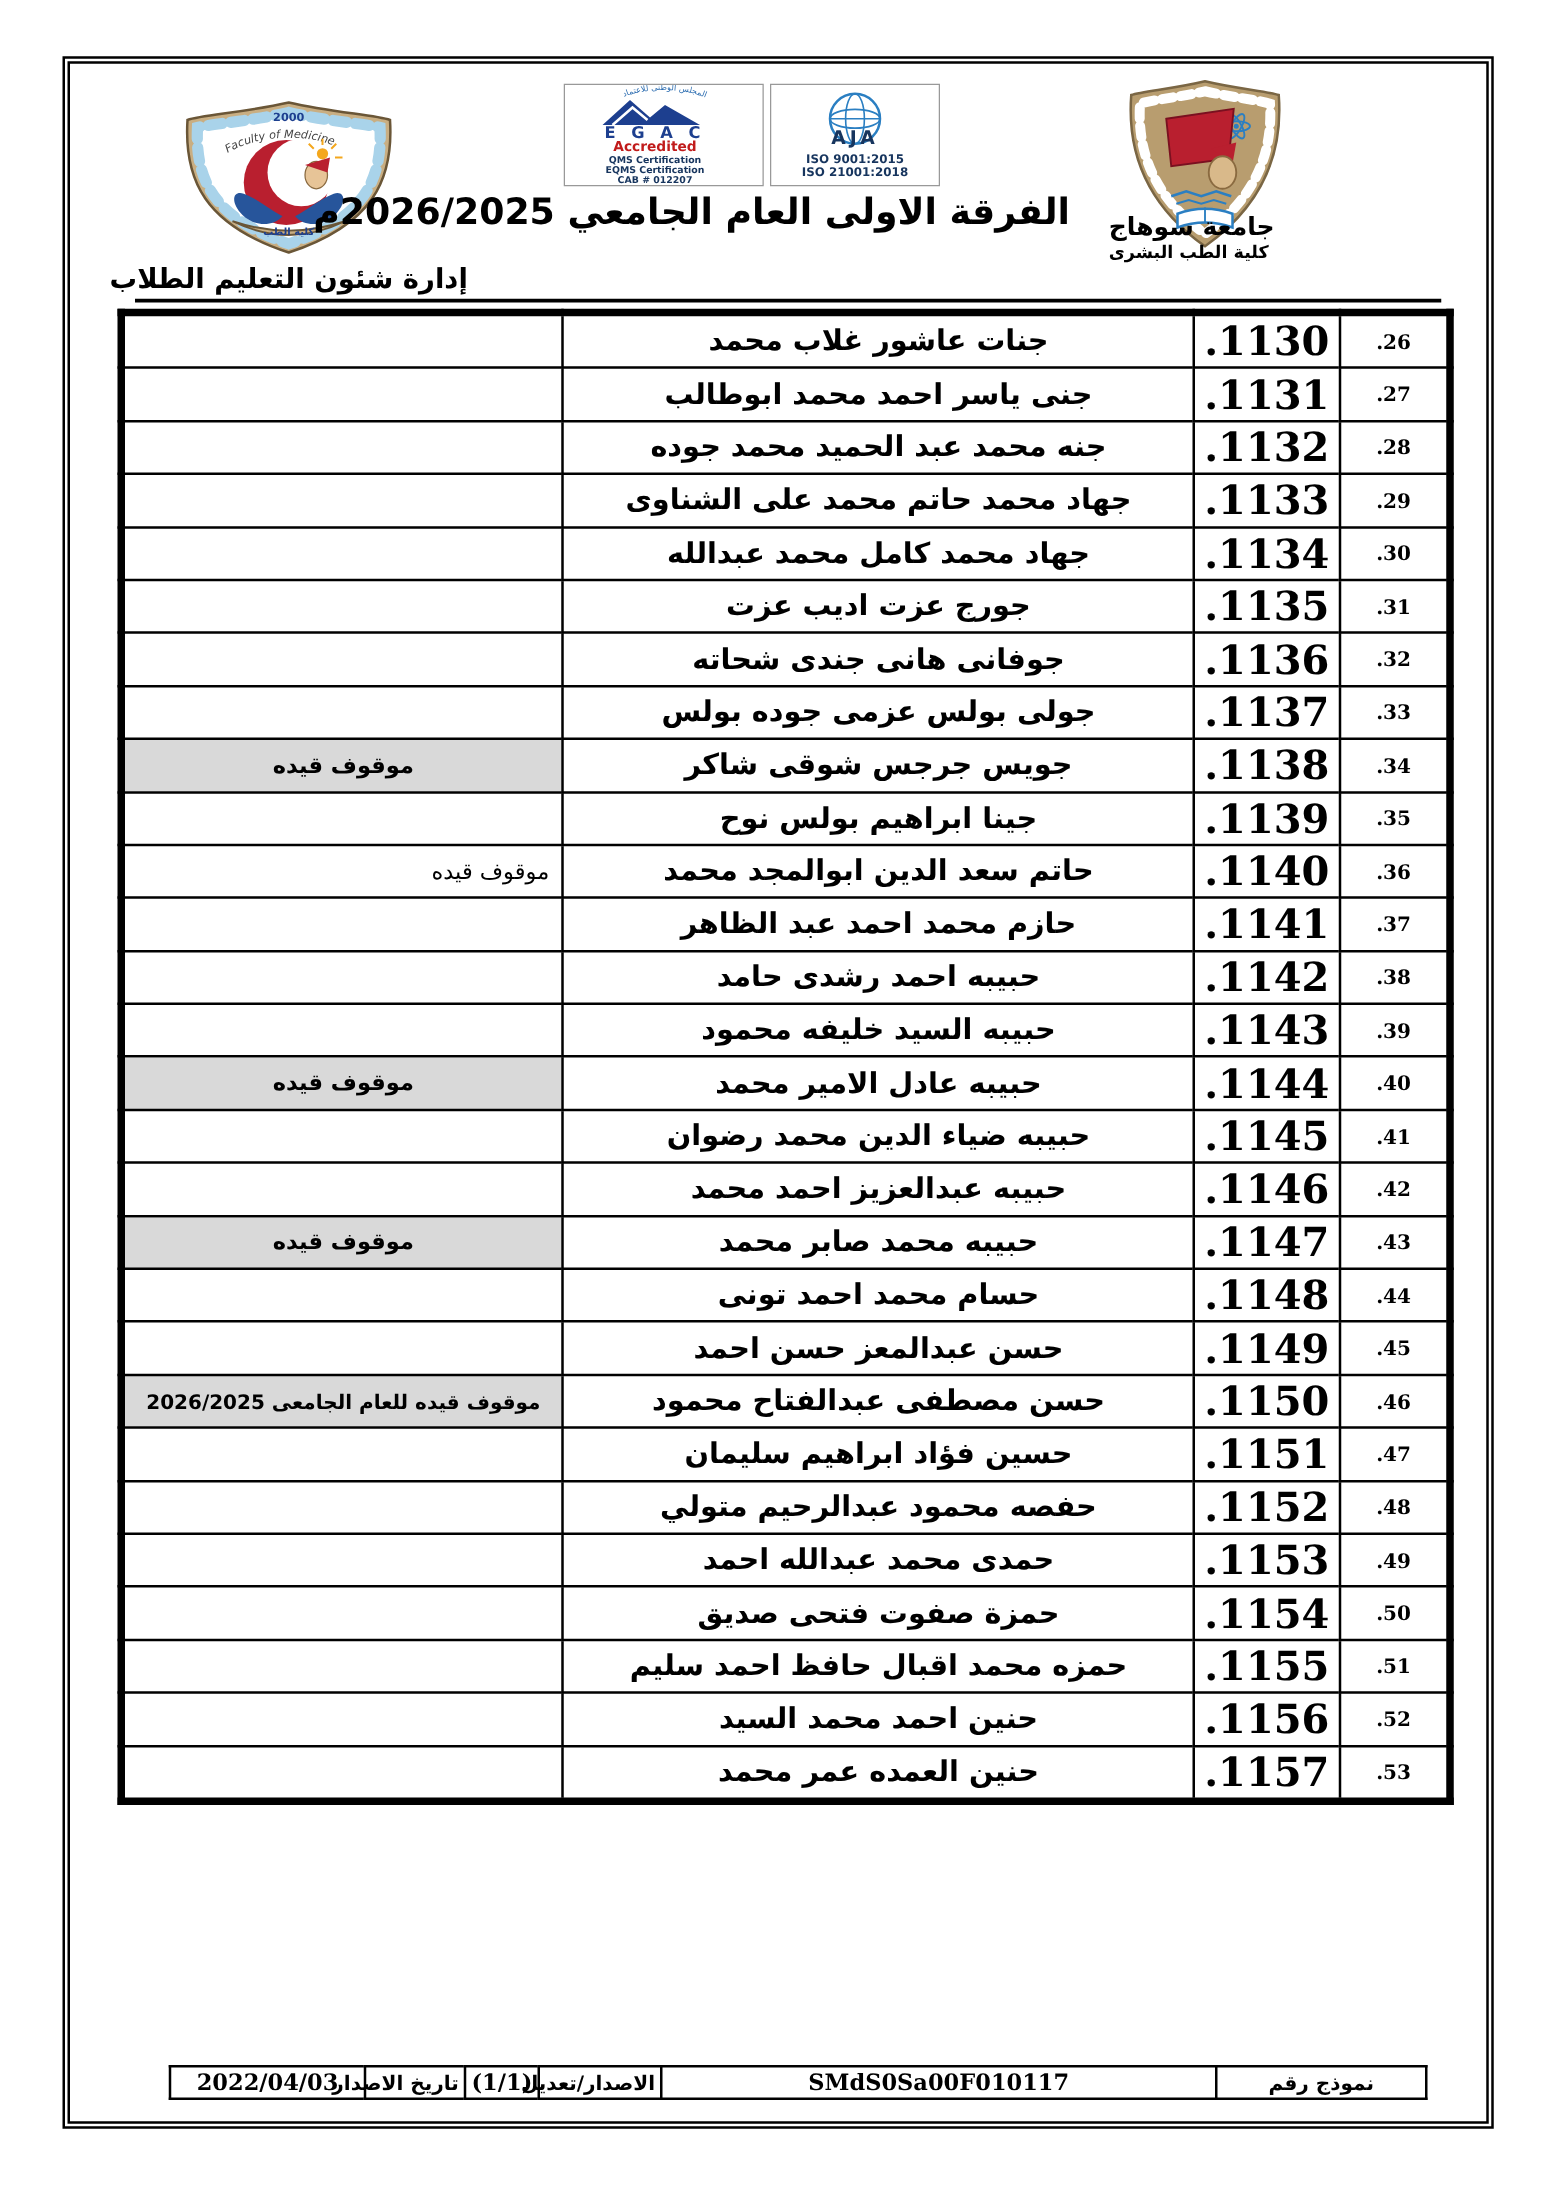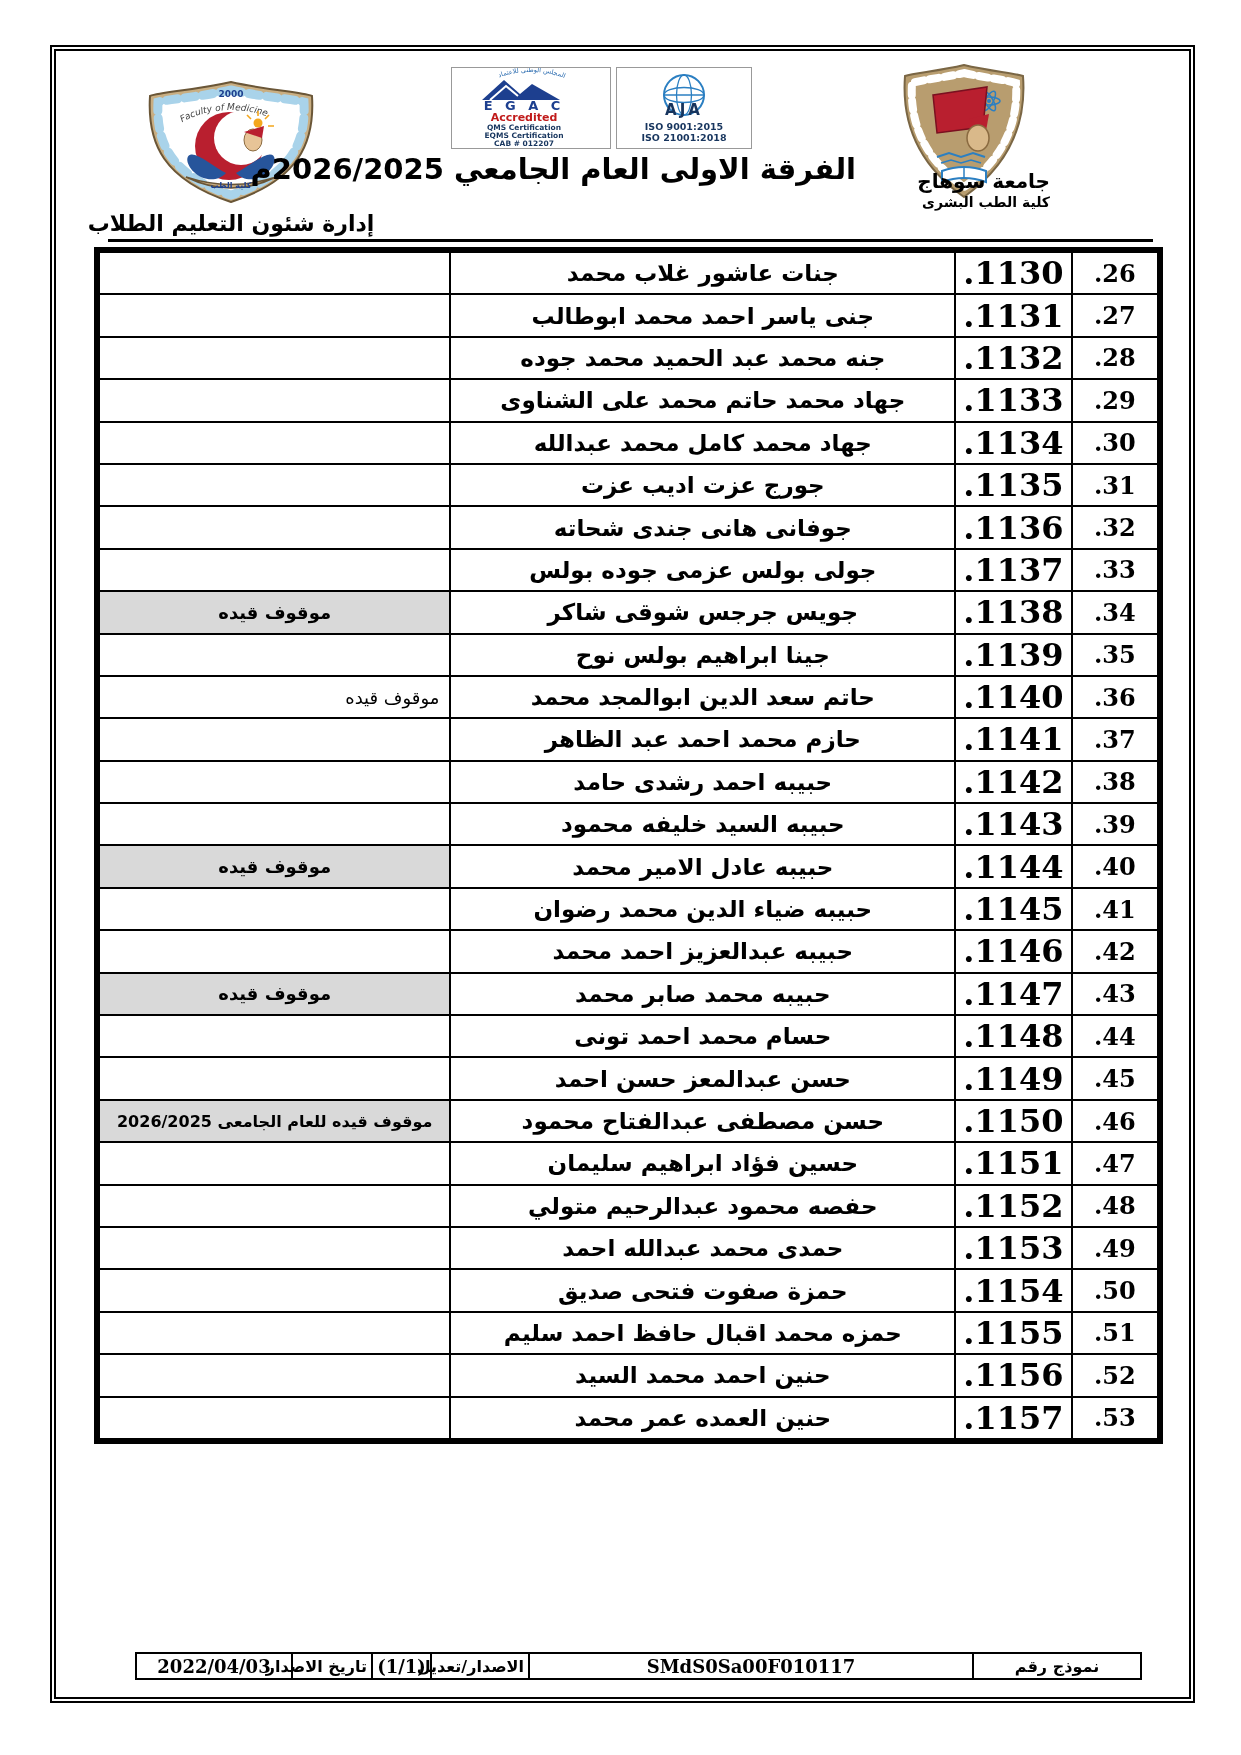--- a/index.html
+++ b/index.html
@@ -18,37 +18,37 @@
     font-size:22px;font-weight:bold;direction:rtl;
   }
   .cert-row{position:absolute;left:395px;top:16px;display:flex;gap:5px;}
   .cert-box{background:#fff;border:1px solid #999;}
   .titles{
     position:absolute;left:290px;top:100px;width:510px;text-align:center;direction:rtl;
   }
   .title-line{font-size:29px;font-weight:bold;line-height:36px;white-space:nowrap;}
   .right-logo-box{position:absolute;left:833px;top:10px;width:155px;height:132px;}
   .right-caption{
-    position:absolute;left:784px;top:118px;width:210px;text-align:right;
+    position:absolute;left:831px;top:118px;width:210px;text-align:left;
     font-weight:bold;direction:rtl;line-height:1.25;
   }
   .right-caption .l1{font-size:20px;}
   .right-caption .l2{font-size:14px;}
   
   .topline{position:absolute;left:52px;top:188px;width:1045px;height:3px;background:#000;}
   table{border-collapse:collapse;}
   .main-table{
     position:absolute;left:38px;top:196px;width:1069px;
     table-layout:fixed;direction:rtl;border:6px solid #000;
   }
   .main-table td{
     border:2px solid #000;height:40.4px;padding:0;
     text-align:center;vertical-align:middle;overflow:hidden;
   }
-  .c-no{font-family:"DejaVu Serif","Liberation Serif",serif;font-size:24px;font-weight:bold;}
+  .c-no{font-family:"DejaVu Serif","Liberation Serif",serif;font-size:16px;font-weight:bold;}
   .c-serial{font-family:"DejaVu Serif","Liberation Serif",serif;font-size:32px;font-weight:bold;}
   .c-name{font-size:23px;font-weight:bold;}
   .c-status{font-size:18px;font-weight:bold;}
   .c-status.fill{background:#d9d9d9;}
   .c-status.alignright{text-align:right;padding-right:10px;font-weight:normal;}
   .c-status.small{font-size:16px;}
   
   .footer-table{
     position:absolute;left:79px;top:1601px;width:1006px;direction:rtl;table-layout:fixed;
   }

